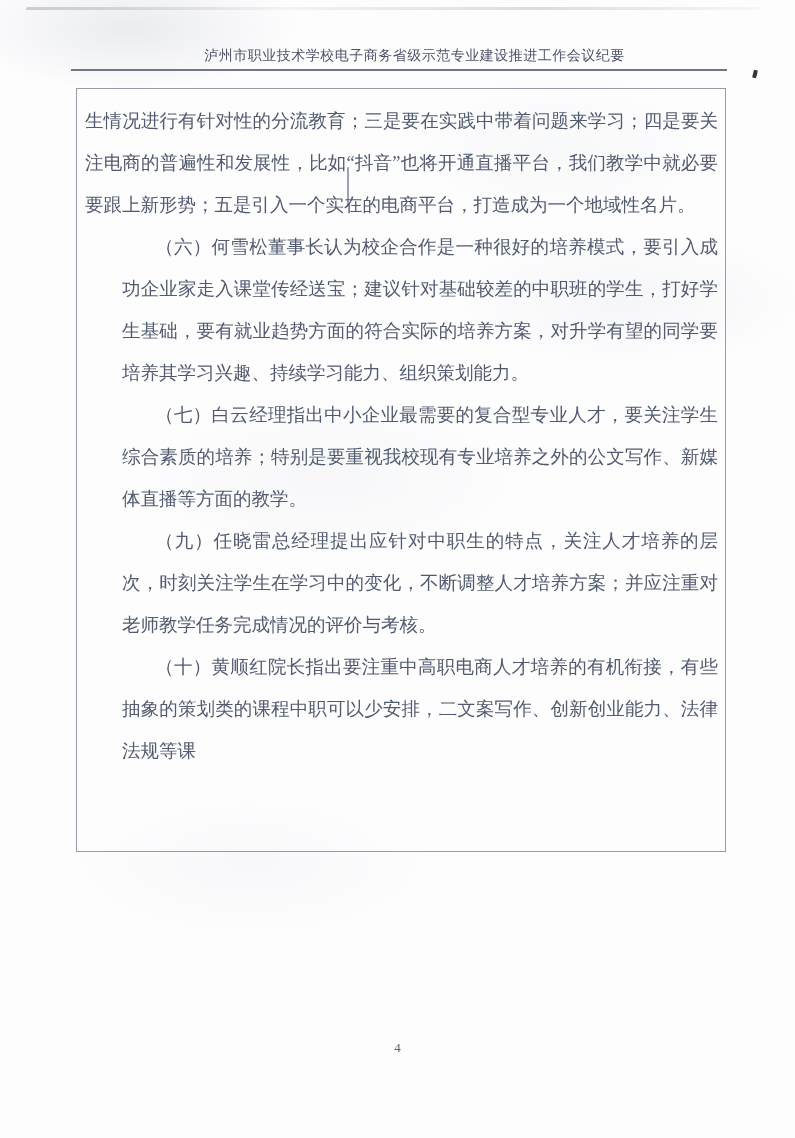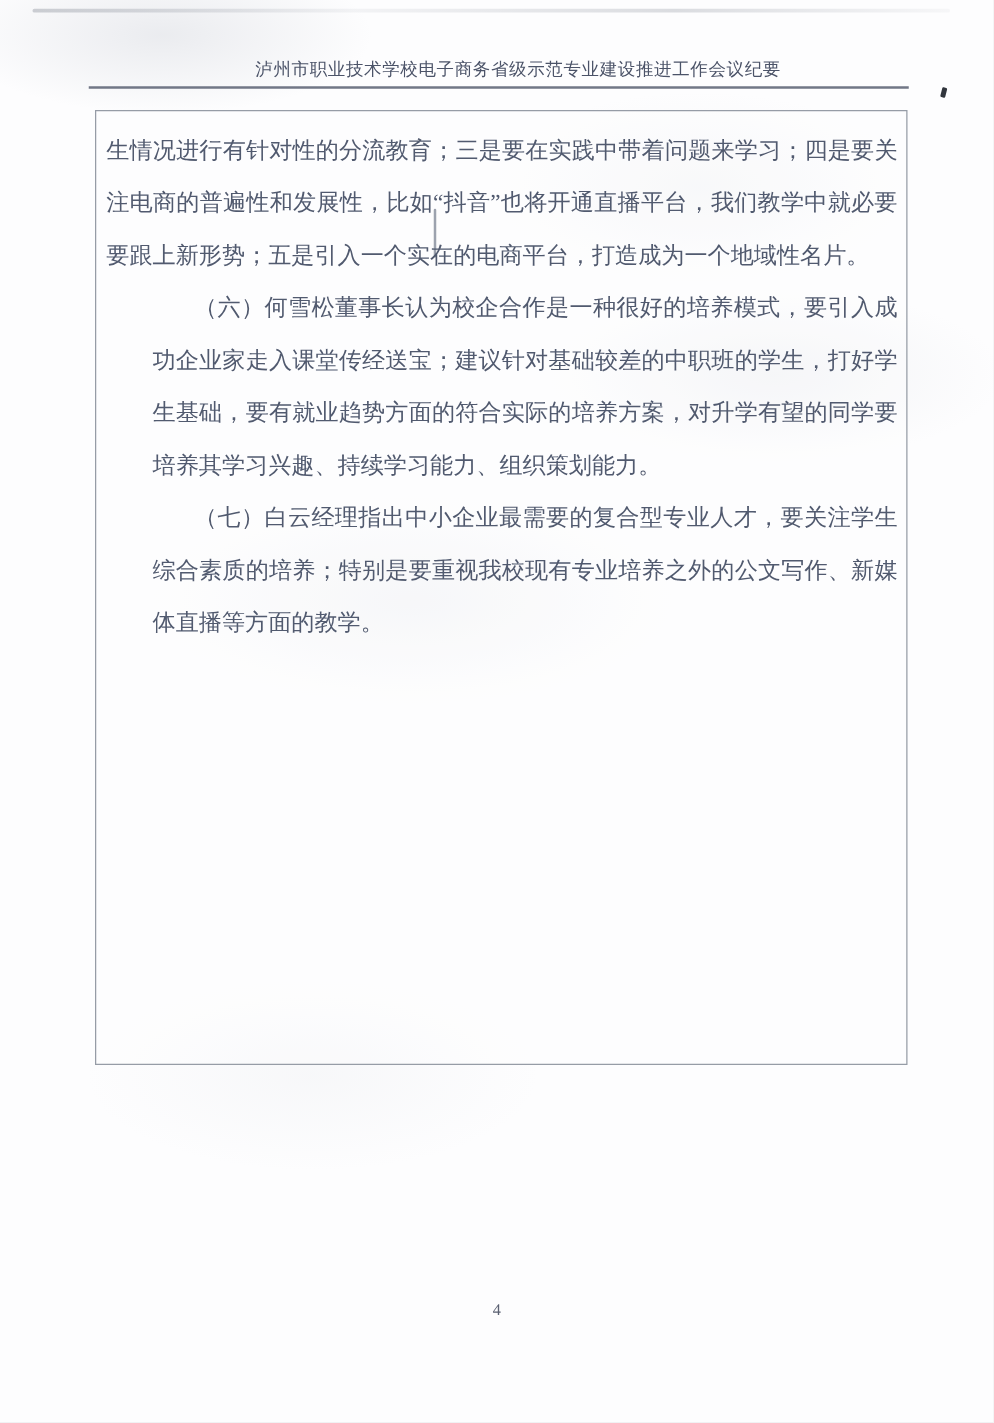--- a/index.html
+++ b/index.html
@@ -77,19 +77,21 @@
   <div class="header-title">泸州市职业技术学校电子商务省级示范专业建设推进工作会议纪要</div>
 
   <div class="header-rule"></div>
 
   <div class="ink-speck"></div>
 
   <div class="content-box">
     <p class="para">生情况进行有针对性的分流教育；三是要在实践中带着问题来学习；四是要关注电商的普遍性和发展性，比如“抖音”也将开通直播平台，我们教学中就必要要跟上新形势；五是引入一个实在的电商平台，打造成为一个地域性名片。</p>
     <p class="para ind">（六）何雪松董事长认为校企合作是一种很好的培养模式，要引入成功企业家走入课堂传经送宝；建议针对基础较差的中职班的学生，打好学生基础，要有就业趋势方面的符合实际的培养方案，对升学有望的同学要培养其学习兴趣、持续学习能力、组织策划能力。</p>
     <p class="para ind">（七）白云经理指出中小企业最需要的复合型专业人才，要关注学生综合素质的培养；特别是要重视我校现有专业培养之外的公文写作、新媒体直播等方面的教学。</p>
+    <p class="para ind">（九）任晓雷总经理提出应针对中职生的特点，关注人才培养的层次，时刻关注学生在学习中的变化，不断调整人才培养方案；并应注重对老师教学任务完成情况的评价与考核。</p>
+    <p class="para ind">（十）黄顺红院长指出要注重中高职电商人才培养的有机衔接，有些抽象的策划类的课程中职可以少安排，二文案写作、创新创业能力、法律法规等课</p>
   </div>
 
   <div class="pen-mark"></div>
 
   <div class="page-number">4</div>
 
 </div>
 
 </body></html>

